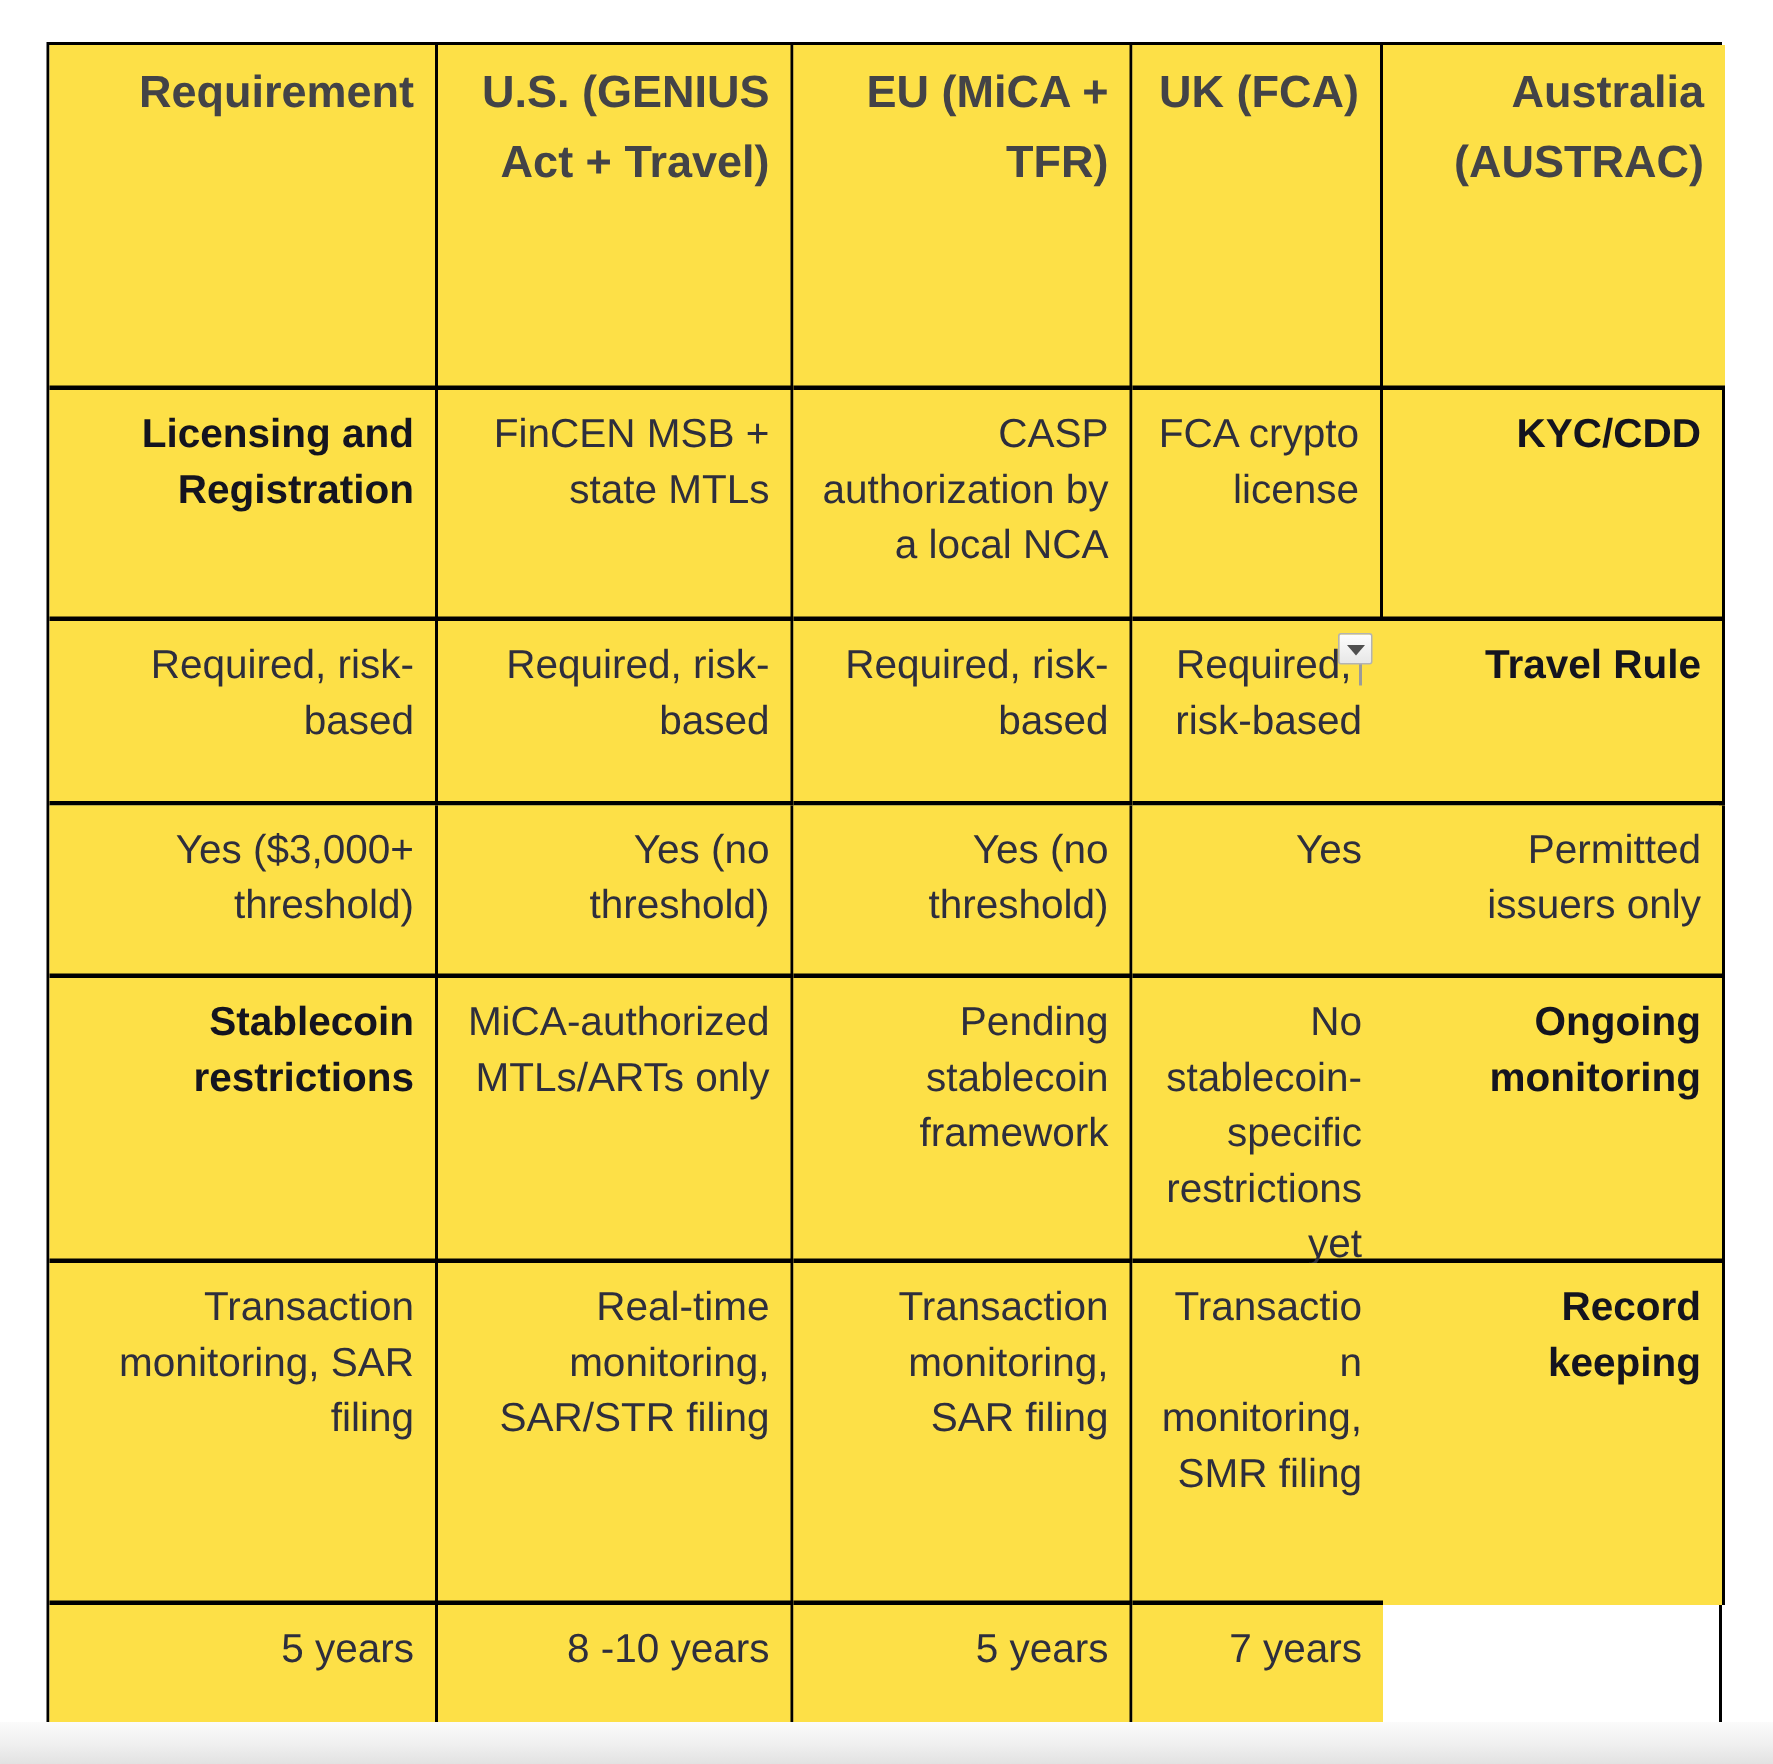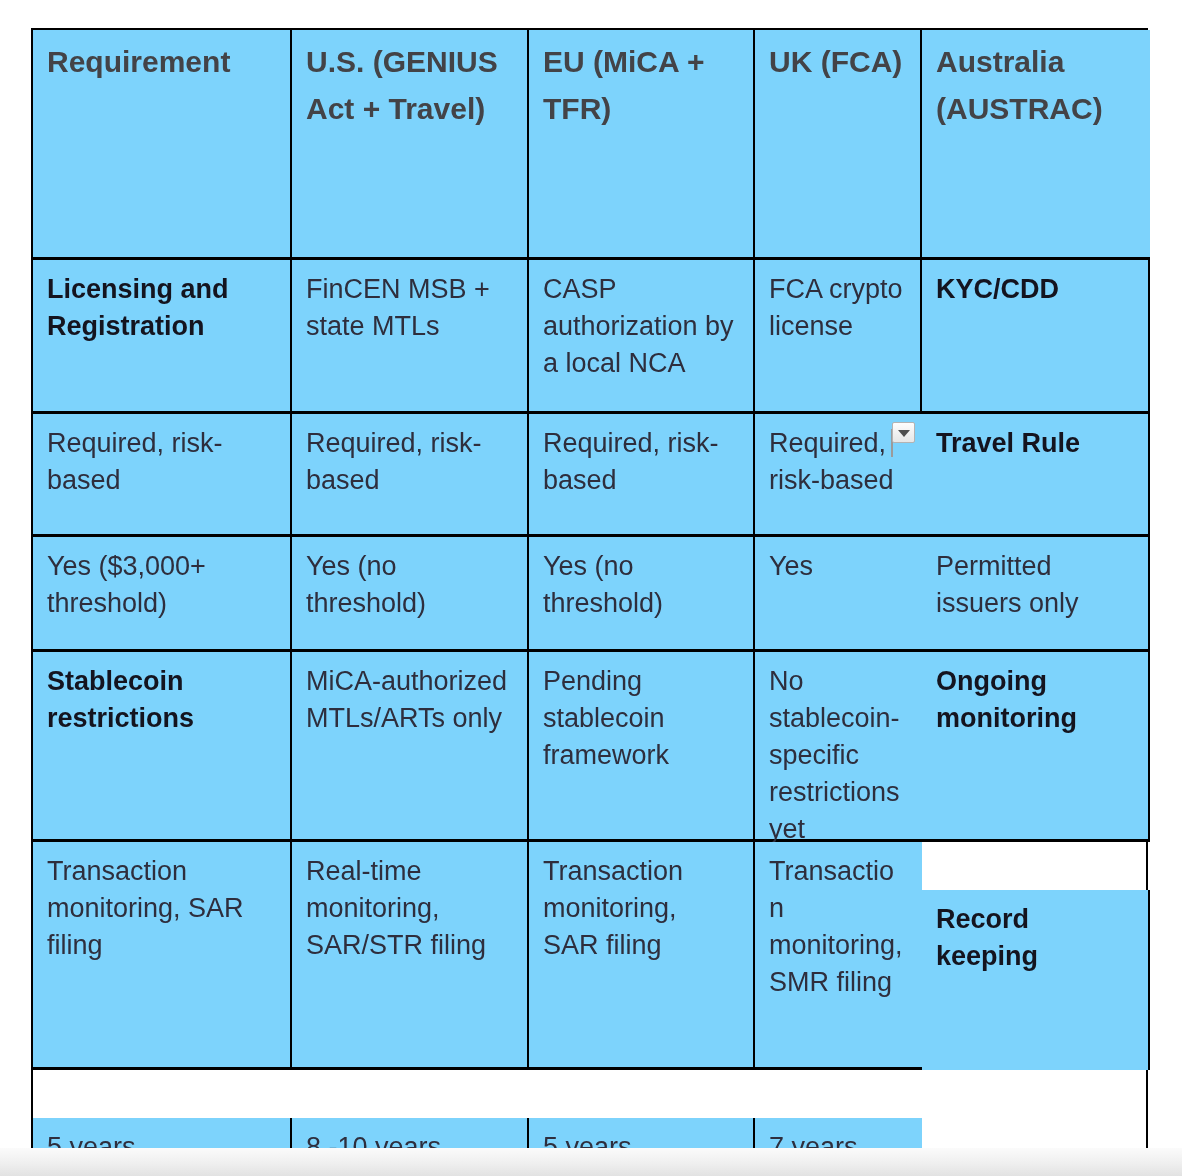--- a/index.html
+++ b/index.html
@@ -24,24 +24,25 @@
   .cell {
     border-right: 2px solid #000;
     border-bottom: 3px solid #000;
     padding: 11px 14px 0 14px;
     font-size: 27px;
     line-height: 1.37;
     color: #2e2e3d;
     overflow-wrap: break-word;
     word-wrap: break-word;
     position: relative;
-    background: #7dd3fc;
+    background: #fde047;
+    text-align: right;
   }
   .cell.last-col { border-right: none; }
-  .cell.last-row { border-bottom: none; margin-top: 48px; }
+  .cell.last-row { border-bottom: none; }
   .col-header {
     font-weight: bold;
     font-size: 30px;
     line-height: 1.55;
     color: #434347;
     padding-top: 9px;
   }
   .row-header {
     font-weight: bold;
     color: #14141f;

